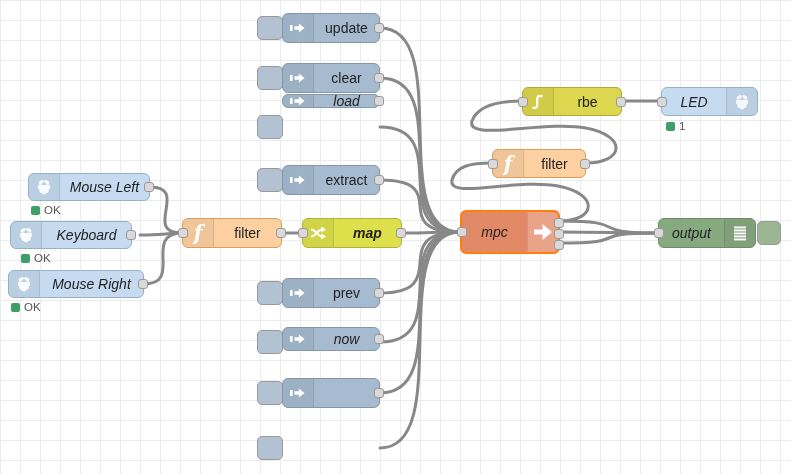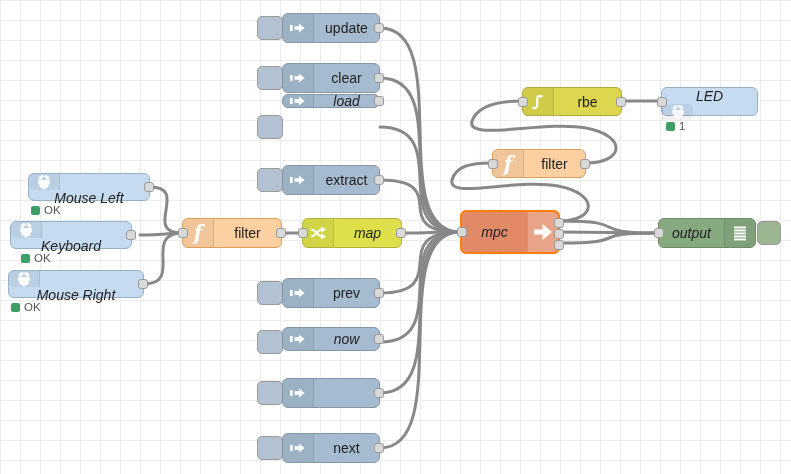--- a/index.html
+++ b/index.html
@@ -45,23 +45,23 @@
   }
   .inject-btn{width:26px; height:24px; background:#b3c2d3;}
   .debug-btn{width:24px; height:24px; background:#9cb694; z-index:2;}
   .status{
     position:absolute; z-index:3; display:flex; align-items:center; gap:4px;
     font-size:11.5px; color:#555;
   }
   .status .dot{width:9px; height:9px; border-radius:2px; background:#3e9e68; flex:none;}
   
   .n-inject{background:#a6bbcf; border-color:#8696a7;}
-  .n-rpi{background:#c6dbef; border-color:#97b1c9;flex-direction:column;}
+  .n-rpi{background:#c6dbef; border-color:#97b1c9;}
   .n-func{background:#fdd0a2; border-color:#d9a05c;}
-  .n-switch{background:#dde04b; border-color:#b1b13c;}
+  .n-switch{background:#dde04b; border-color:#b1b13c;font-weight:bold;}
   .n-rbe{background:#ddd64f; border-color:#b3a83e;}
   .n-mpc{background:#e28a68; border:2px solid #ff7f0e;}
   .n-debug{background:#87a980; border-color:#6f8a67;}
 </style>
 </head>
 <body>
 
 <div class="canvas">
 
   <svg class="wires" width="791" height="474">
@@ -171,32 +171,20 @@
     <div class="icon l">
       <svg width="16" height="16" viewBox="0 0 16 16">
           <g fill="#fff">
             <path d="M0 5h2.6v6H0z"></path>
             <path d="M4.5 6.2h4.4V3.4L14.5 8l-5.6 4.6V9.8H4.5z"></path>
           </g>
         </svg>
     </div>
     <div class="port out"></div>
   </div>
-  <div class="node n-inject" style="left:282px;top:433px;width:98px;height:30px">
-    <div class="icon l">
-      <svg width="16" height="16" viewBox="0 0 16 16">
-          <g fill="#fff">
-            <path d="M0 5h2.6v6H0z"></path>
-            <path d="M4.5 6.2h4.4V3.4L14.5 8l-5.6 4.6V9.8H4.5z"></path>
-          </g>
-        </svg>
-    </div>
-    <span class="label">next</span>
-    <div class="port out"></div>
-  </div>
 
   <div class="node n-rpi" style="left:28px;top:173px;width:122px;height:28px">
     <div class="icon l">
       <svg width="16" height="16" viewBox="0 0 16 16">
           <g fill="#fff" opacity="0.92">
             <ellipse cx="5.2" cy="3.1" rx="2.8" ry="1.6" transform="rotate(-28 5.2 3.1)"></ellipse>
             <ellipse cx="10.8" cy="3.1" rx="2.8" ry="1.6" transform="rotate(28 10.8 3.1)"></ellipse>
             <circle cx="4.6" cy="8" r="2.7"></circle>
             <circle cx="11.4" cy="8" r="2.7"></circle>
             <circle cx="8" cy="8.8" r="2.9"></circle>

